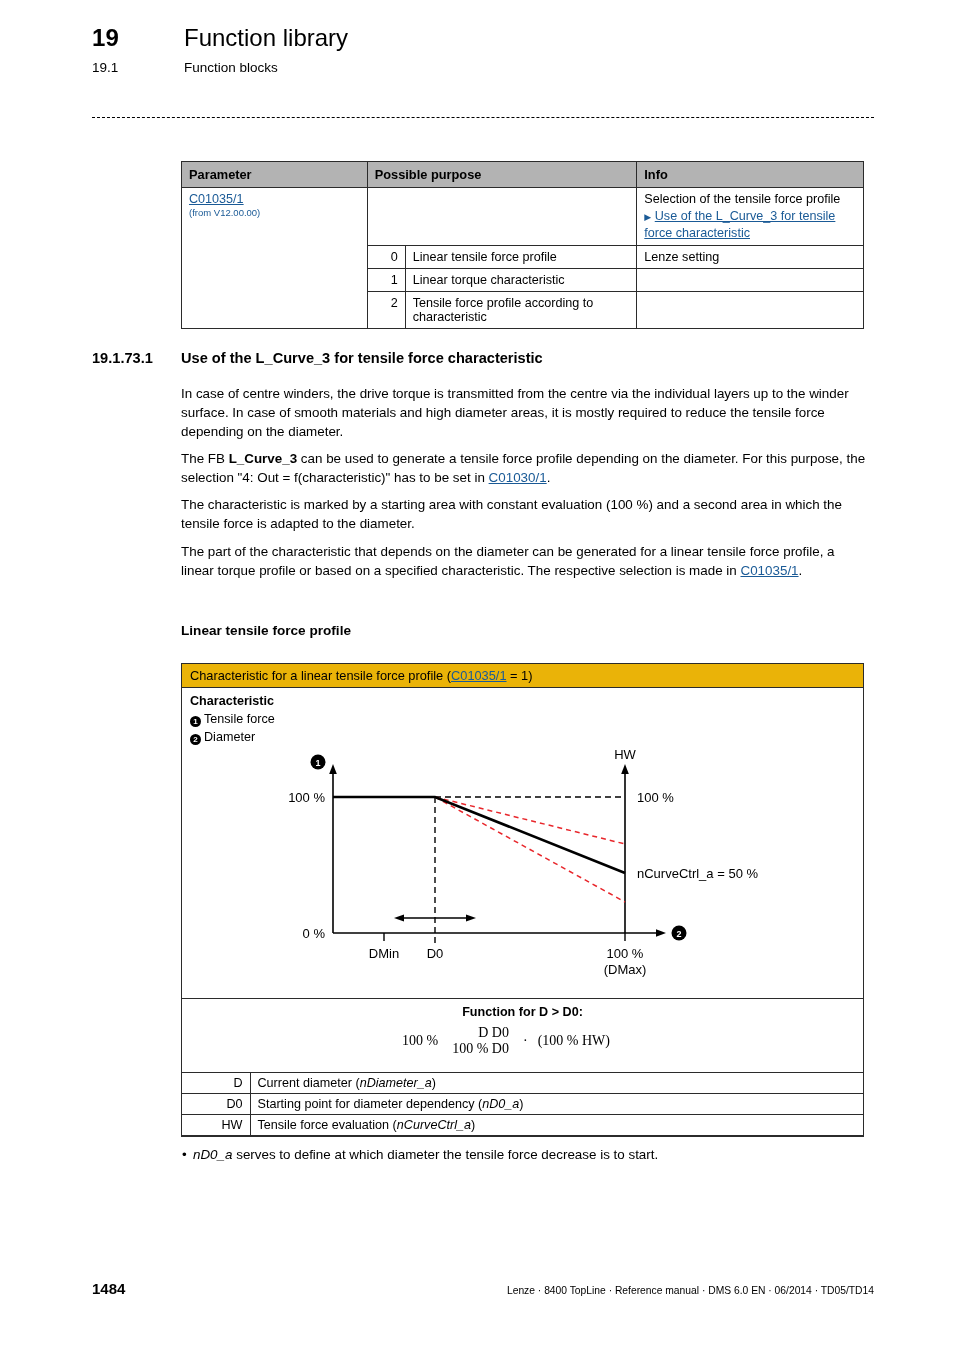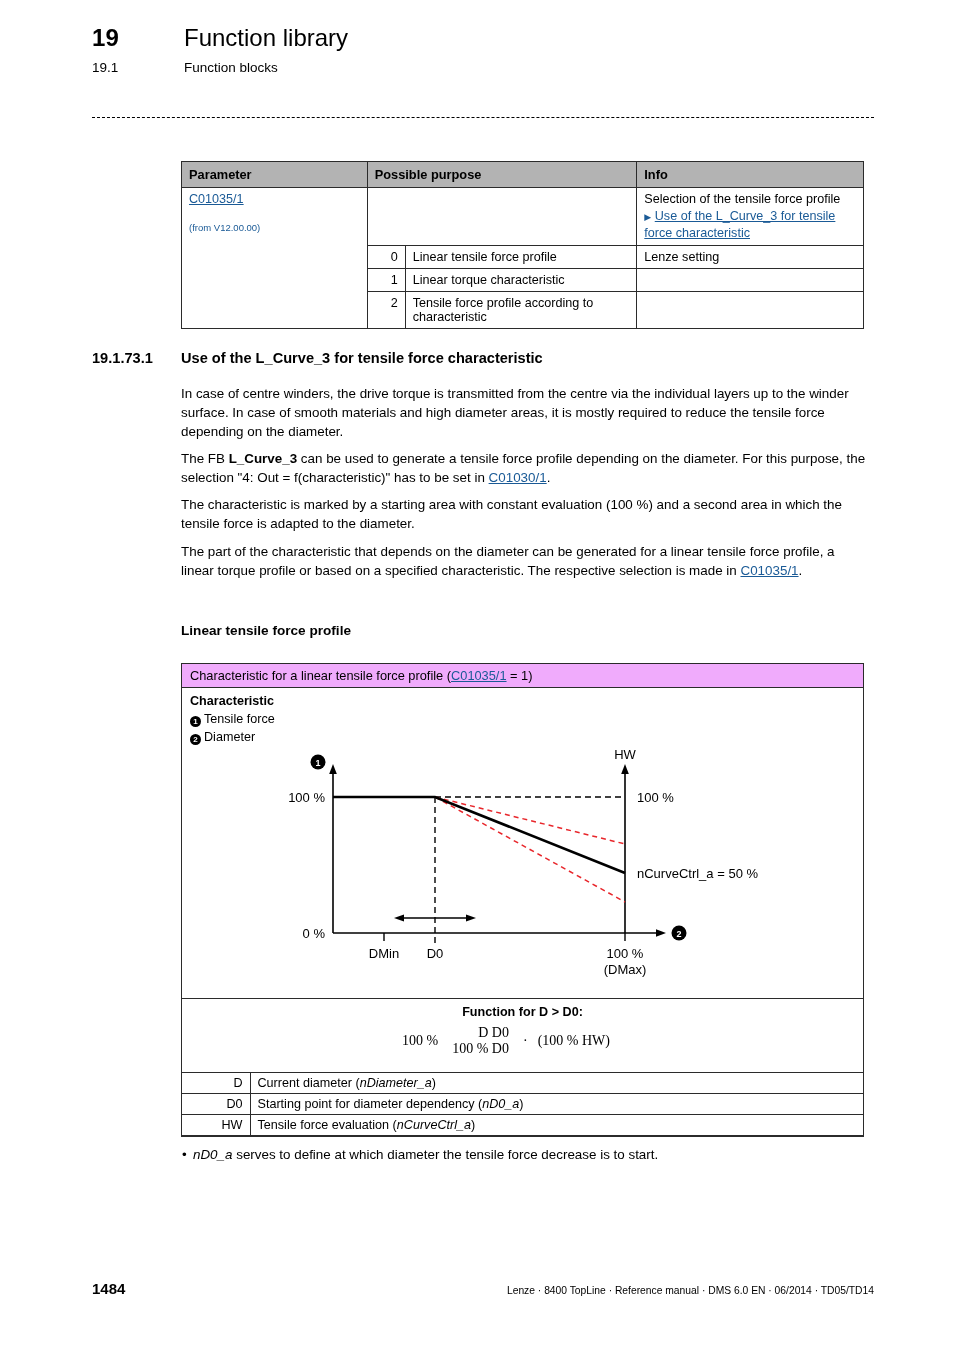--- a/index.html
+++ b/index.html
@@ -47,21 +47,21 @@
     font-weight: bold;
     font-size: 12.8px;
     padding: 5px 7px;
   }
   .col-param { width: 186px; }
   .col-idx   { width: 38px; text-align: right !important; }
   .col-set   { width: 232px; }
   .col-info  { width: 227px; }
 
   .plink { color: #1a5a96; text-decoration: underline; }
-  .pver { color: #1a5a96; font-size: 9.5px; display: block; margin-top: 16px; }
+  .pver { color: #1a5a96; font-size: 9.5px; display: block; margin-top: 1px; }
   .info-link-line { margin-top: 2px; line-height: 1.32; }
   .tri { color: #1a5a96; font-size: 9px; }
 
   
   .sec-head {
     position: absolute; left: 92px; top: 350px; width: 790px;
     display: flex; align-items: baseline;
     font-size: 14.6px; font-weight: bold;
   }
   .sec-head .sec-num { width: 89px; flex: 0 0 89px; }
@@ -74,21 +74,21 @@
   .p4 { top: 542px; }
 
   .subhead { position: absolute; left: 181px; top: 623px; font-size: 13.6px; font-weight: bold; }
 
   
   .figbox {
     position: absolute; left: 181px; top: 663px; width: 683px;
     border: 1px solid #2b2b2b;
   }
   .figbox-title {
-    background: #f0abfc; padding: 4px 8px; font-size: 12.8px;
+    background: #eab308; padding: 4px 8px; font-size: 12.8px;
     border-bottom: 1px solid #2b2b2b;
   }
   .figbox-body { position: relative; height: 310px; }
   .charlegend { position: absolute; left: 8px; top: 5px; font-size: 12.6px; line-height: 1.42; }
   .charlegend .ttl { font-weight: bold; }
   .bullet {
     display: inline-block; width: 11px; height: 11px; border-radius: 50%;
     background: #000; color: #fff; font-size: 8px; line-height: 11px;
     text-align: center; font-weight: bold; margin-right: 3px;
     vertical-align: -1px;

